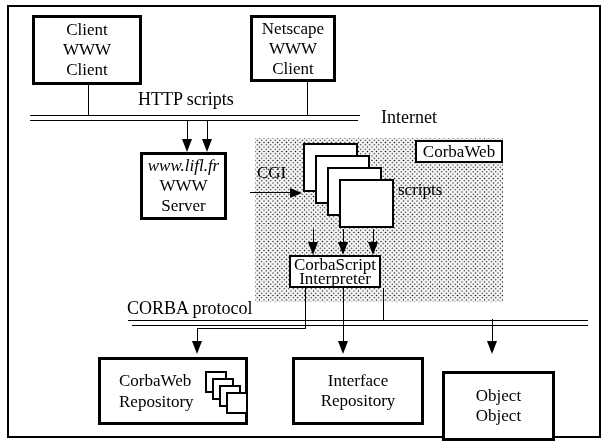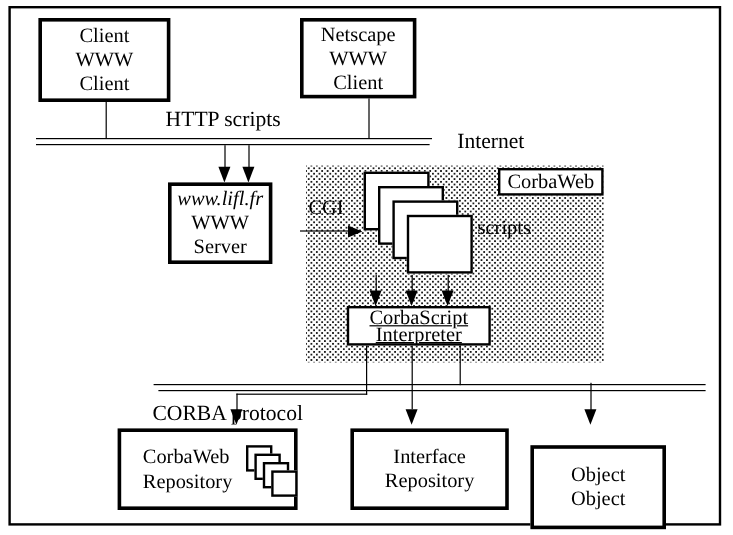--- a/index.html
+++ b/index.html
@@ -44,25 +44,24 @@
   .tag {
     position:absolute; left:415px; top:140px; width:88px; height:23px;
     box-sizing:border-box; border:2px solid #000; background:#fff;
     display:flex; align-items:center; justify-content:center; font-size:17px;
   }
   .page {
     position:absolute; width:55px; height:49px; box-sizing:border-box;
     border:2px solid #000; background:#fff;
   }
   .interp {
-    position:absolute; left:289px; top:255px; width:120px; height:33px;
+    position:absolute; left:289px; top:255px; width:92px; height:33px;
     box-sizing:border-box; border:2px solid #000; background:#fff;
     display:flex; flex-direction:column; justify-content:center;
     text-align:center;
-    text-decoration:underline;
   }
   .interp .ln { font-size:17px; line-height:14px; white-space:nowrap; }
   .repo-text { position:absolute; left:18px; top:10px; text-align:left; }
   .repo-text .ln { display:block; font-size:17px; line-height:21px; white-space:nowrap; }
   .doc {
     position:absolute; width:22px; height:22px; box-sizing:border-box;
     border:2px solid #000; background:#fff;
   }
 </style>
 </head>
@@ -75,21 +74,21 @@
   <div class="stipple"></div>
   <div class="tag">
     <span>CorbaWeb</span>
   </div>
 
   <div class="node" style="left:32px;top:15px;width:110px;height:70px;">
     <span class="ln">Client</span>
     <span class="ln">WWW</span>
     <span class="ln">Client</span>
   </div>
-  <div class="node" style="left:250px;top:15px;width:97px;height:67px;">
+  <div class="node" style="left:250px;top:15px;width:86px;height:67px;">
     <span class="ln">Netscape</span>
     <span class="ln">WWW</span>
     <span class="ln">Client</span>
   </div>
 
   <div class="vline" style="left:88px;top:85px;height:30px;"></div>
   <div class="vline" style="left:307px;top:82px;height:33px;"></div>
 
   <div class="lbl" style="left:138px;top:89px;">HTTP scripts</div>
   <div class="hline" style="left:30px;top:115px;width:330px;"></div>
@@ -126,21 +125,21 @@
 
   <div class="interp">
     <span class="ln">CorbaScript</span>
     <span class="ln">Interpreter</span>
   </div>
 
   <div class="vline" style="left:305px;top:288px;height:41px;"></div>
   <div class="vline" style="left:343px;top:288px;height:53px;"></div>
   <div class="vline" style="left:383px;top:288px;height:33px;"></div>
 
-  <div class="lbl" style="left:127px;top:298px;margin-top:36px;">CORBA protocol</div>
+  <div class="lbl" style="left:127px;top:298px;">CORBA protocol</div>
   <div class="hline" style="left:128px;top:320px;width:460px;"></div>
   <div class="hline" style="left:132px;top:325px;width:456px;"></div>
   <div class="hline" style="left:197px;top:328px;width:109px;"></div>
 
   <div class="vline" style="left:197px;top:328px;height:14px;"></div>
   <div class="arr-down" style="left:192px;top:341px;"></div>
   <div class="arr-down" style="left:338px;top:341px;"></div>
   <div class="vline" style="left:492px;top:319px;height:23px;"></div>
   <div class="arr-down" style="left:487px;top:341px;"></div>
 

